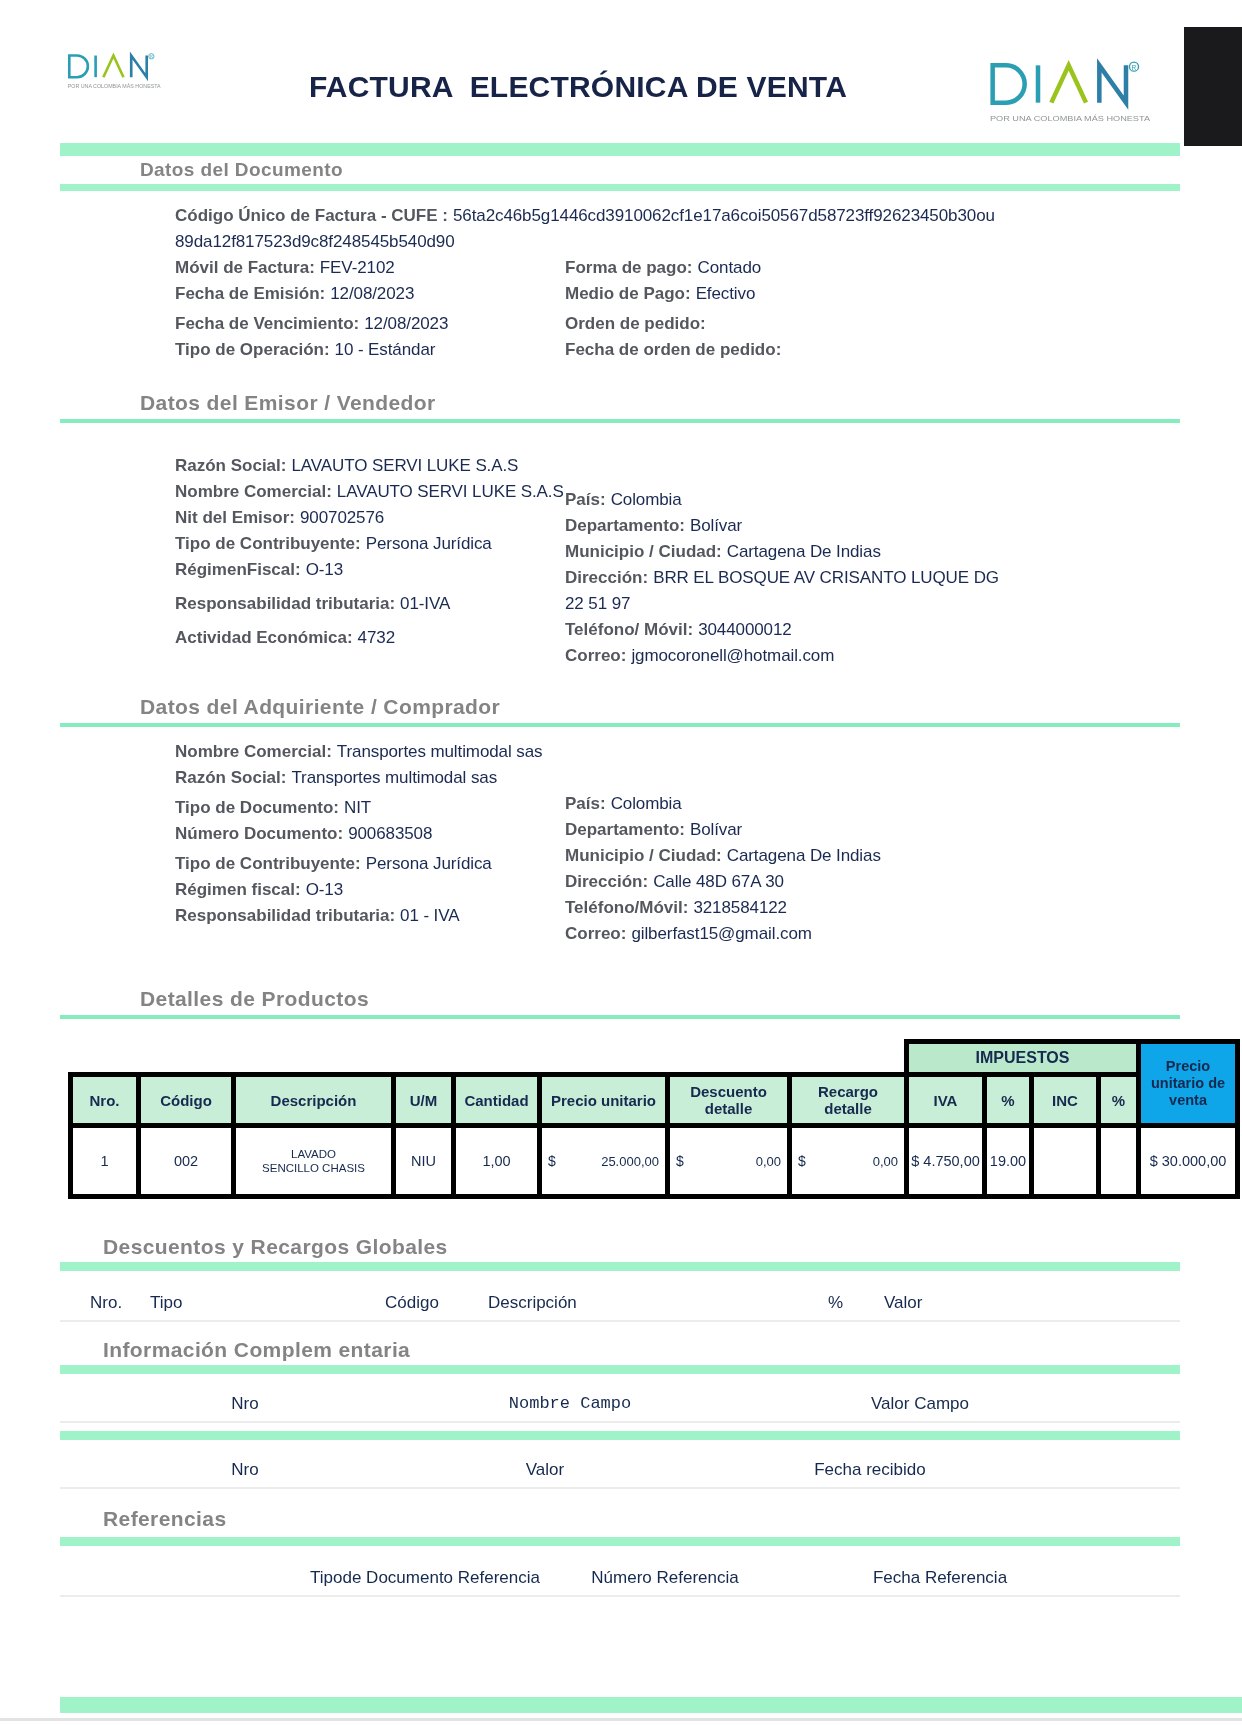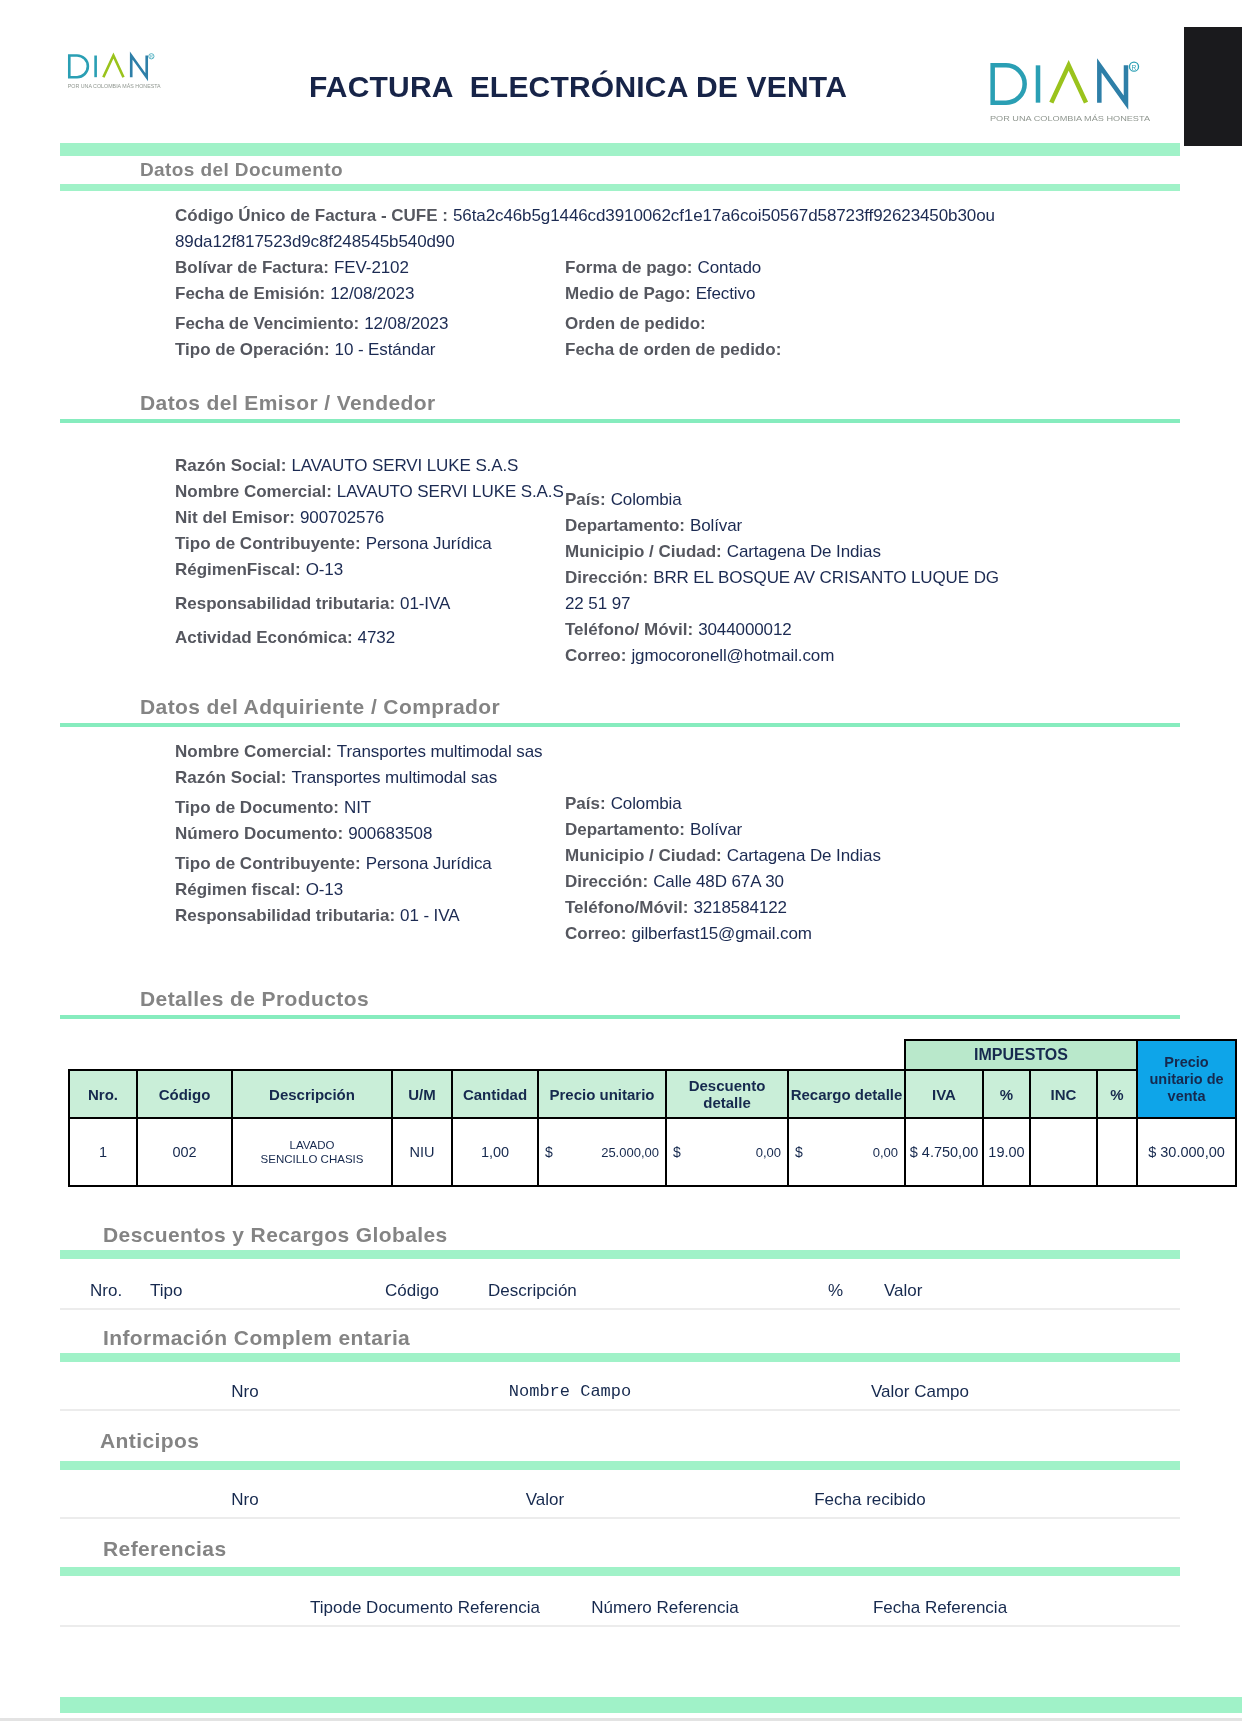--- a/index.html
+++ b/index.html
@@ -30,21 +30,21 @@
   .val{color:#1b2a52;letter-spacing:-0.1px;}
   .cufe-block{margin-top:12px;}
   .cols{display:flex;margin-left:175px;}
   .col-l{width:390px;}
   .col-r{width:450px;}
   .offset2{padding-top:52px;}
   .mt8{margin-top:8px;}
   .mt4{margin-top:4px;}
   
   .prod-table{border-collapse:collapse;table-layout:fixed;width:1167px;margin:20px 0 0 68px;}
-  .prod-table th,.prod-table td{border:2px solid #000000;color:#16294e;}
+  .prod-table th,.prod-table td{border:5px solid #000000;color:#16294e;}
   .prod-table .no-border{border:none;background:#fff;}
   .prod-table th{background:#c9eed8;font-size:15px;font-weight:bold;padding:6px 1px;text-align:center;}
   .imp-head{background:#b9e8cb;font-weight:bold;font-size:16px;text-align:center;height:26px;color:#16294e;}
   .pv-head{background:#0ea5e9;font-weight:bold;font-size:14.5px;text-align:center;padding:2px;line-height:17px;}
   .prod-table .data td{height:64px;background:#fff;font-size:14.5px;text-align:center;vertical-align:middle;}
   .desc-cell span{display:inline-block;width:104px;font-size:11.5px;line-height:14px;}
   .money{display:flex;justify-content:space-between;align-items:baseline;padding:0 5px;}
   .money .amt{font-size:13px;}
   .money .sym{font-size:14px;}
   
@@ -97,21 +97,21 @@
 
   <div class="content cufe-block">
     <div class="line">
       <span class="lbl">Código Único de Factura - CUFE :</span><span class="val">56ta2c46b5g1446cd3910062cf1e17a6coi50567d58723ff92623450b30ou</span>
     </div>
     <div class="line val">89da12f817523d9c8f248545b540d90</div>
   </div>
 
   <div class="cols">
     <div class="col-l">
-      <div class="line"><span class="lbl">Bolívar de Factura:</span><span class="val">FEV-2102</span></div>
+      <div class="line"><span class="lbl">Móvil de Factura:</span><span class="val">FEV-2102</span></div>
       <div class="line"><span class="lbl">Fecha de Emisión:</span><span class="val">12/08/2023</span></div>
       <div class="line mt4"><span class="lbl">Fecha de Vencimiento:</span><span class="val">12/08/2023</span></div>
       <div class="line"><span class="lbl">Tipo de Operación:</span><span class="val">10 - Estándar</span></div>
     </div>
     <div class="col-r">
       <div class="line"><span class="lbl">Forma de pago:</span><span class="val">Contado</span></div>
       <div class="line"><span class="lbl">Medio de Pago:</span><span class="val">Efectivo</span></div>
       <div class="line mt4"><span class="lbl">Orden de pedido:</span><span class="val"></span></div>
       <div class="line"><span class="lbl">Fecha de orden de pedido:</span><span class="val"></span></div>
     </div>
@@ -249,21 +249,20 @@
 
   <div class="sec-title sec-title-b" style="margin-top:16px;">Información Complem entaria</div>
   <div class="bar bar-9"></div>
   <div class="grid3" style="margin-top:20px;">
     <span style="width:370px;">Nro</span>
     <span style="width:280px;font-family:Liberation Mono, monospace;">Nombre Campo</span>
     <span style="width:420px;">Valor Campo</span>
   </div>
   <div class="hline"></div>
 
-  <div class="sec-title sec-title-b" style="margin-top:18px;margin-left:100px;">Anticipos</div>
   <div class="bar bar-9" style="margin-top:8px;"></div>
   <div class="grid3" style="margin-top:20px;">
     <span style="width:370px;">Nro</span>
     <span style="width:230px;">Valor</span>
     <span style="width:420px;">Fecha recibido</span>
   </div>
   <div class="hline"></div>
 
   <div class="sec-title sec-title-b" style="margin-top:18px;">Referencias</div>
   <div class="bar bar-9" style="margin-top:6px;"></div>

